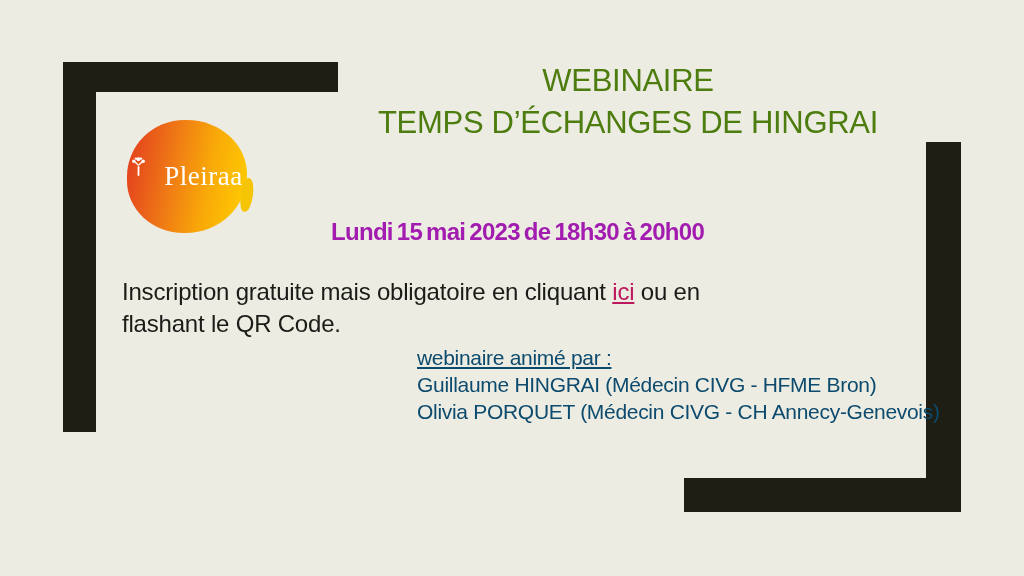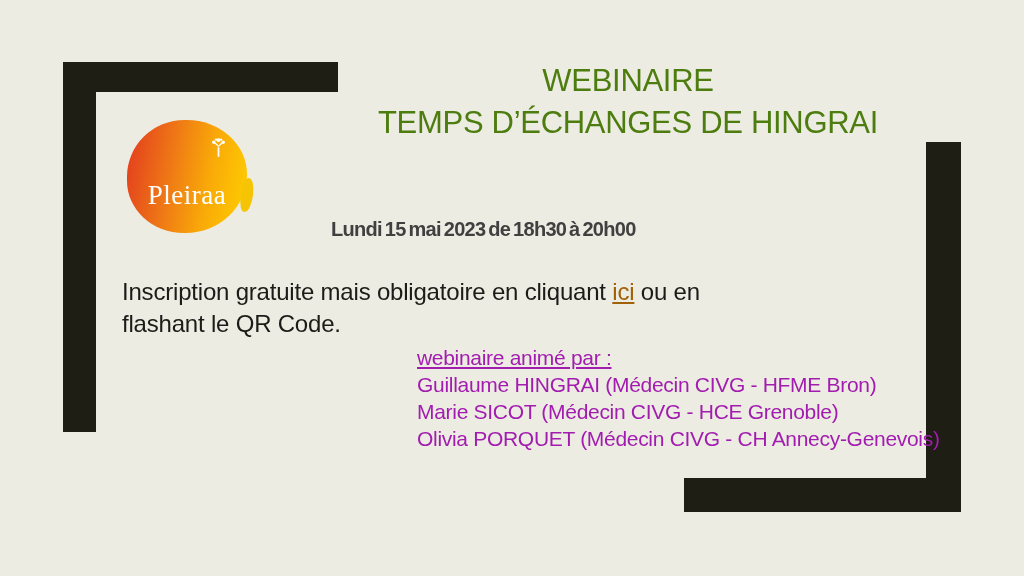--- a/index.html
+++ b/index.html
@@ -24,56 +24,55 @@
     position:absolute;left:127px;top:120px;width:120px;height:113px;
     background:linear-gradient(100deg,#e2391f 0%,#ef7a15 38%,#f9a908 66%,#ffd000 100%);
     border-radius:49% 51% 52% 48% / 51% 49% 53% 47%;
     display:flex;align-items:center;justify-content:center;
   }
   .logo::after{
     content:"";position:absolute;right:-6px;top:58px;width:12px;height:34px;
     background:#f5c505;border-radius:50% 60% 60% 50%;transform:rotate(8deg);
   }
   .logo-inner{
-    display:flex;align-items:flex-end;gap:18px;
+    display:flex;align-items:flex-start;gap:18px;
     color:#ffffff;
-    flex-direction:column;
   }
   .logo-word{
     font-family:"Liberation Serif", serif;
     font-size:27px;font-weight:500;letter-spacing:0.5px;
   }
   .sprig{width:15px;height:20px;margin-top:-4px;}
 
   .title{
     position:absolute;left:345px;top:60px;width:566px;
     text-align:center;
     color:#4d7c0f;
     font-size:31px;line-height:42px;font-weight:500;
     letter-spacing:-0.3px;
   }
 
   .dateline{
     position:absolute;left:331px;top:218px;
-    color:#404040;font-size:20px;font-weight:600;
+    color:#a21caf;font-size:24px;font-weight:600;
     letter-spacing:-0.7px;word-spacing:-2px;
   }
 
   .registration{
     position:absolute;left:122px;top:276px;width:680px;
     color:#1b1b18;font-size:24px;line-height:32px;
     letter-spacing:-0.2px;
   }
   .registration a{
-    color:#a16207;text-decoration:underline;cursor:pointer;
+    color:#be185d;text-decoration:underline;cursor:pointer;
   }
 
   .animators{
     position:absolute;left:417px;top:344px;
-    color:#a21caf;font-size:21px;line-height:27px;
+    color:#0c4a6e;font-size:21px;line-height:27px;
     letter-spacing:-0.3px;
   }
   .animators .heading{text-decoration:underline;}
 </style>
 </head>
 <body>
 
 <div class="slide">
 
   <div class="bar tl-h"></div>
@@ -112,17 +111,16 @@
     <span>Inscription gratuite mais obligatoire en cliquant</span>
     <a>ici</a>
     <span>ou en</span>
     <br>
     <span>flashant le QR Code.</span>
   </div>
 
   <div class="animators">
     <div class="heading">webinaire animé par :</div>
     <div>Guillaume HINGRAI (Médecin CIVG - HFME Bron)</div>
-    <div>Marie SICOT (Médecin CIVG - HCE Grenoble)</div>
     <div>Olivia PORQUET (Médecin CIVG - CH Annecy-Genevois)</div>
   </div>
 
 </div>
 
 </body></html>

